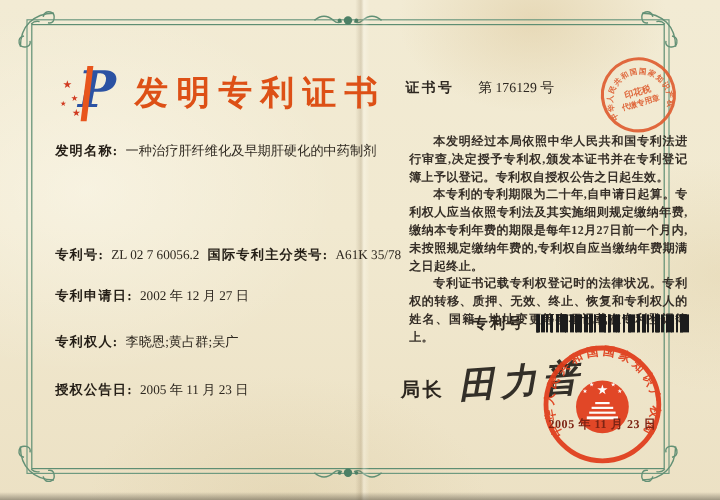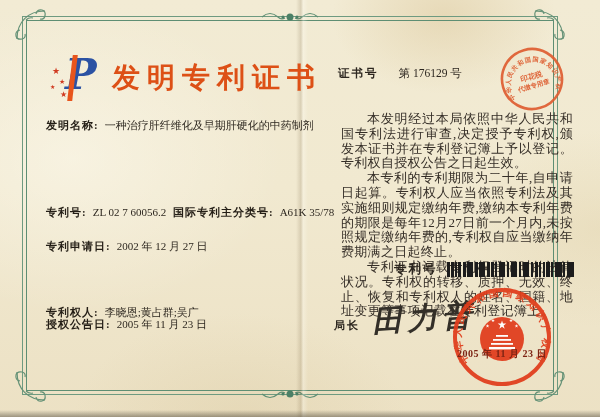--- a/index.html
+++ b/index.html
@@ -40,39 +40,39 @@
   .logo-bar{position:absolute;left:16px;top:3px;width:5px;height:46px;background:#e8551c;transform:skewX(-7deg);}
   .logo-star{position:absolute;color:#d03a20;font-family:"DejaVu Sans",sans-serif;}
   .logo-star.s1{left:-2px;top:14px;font-size:9px;}
   .logo-star.s2{left:5px;top:26px;font-size:7px;}
   .logo-star.s3{left:-4px;top:31px;font-size:6px;}
   .logo-star.s4{left:6px;top:38px;font-size:8px;}
   .cert-title{margin:0 0 0 10px;font-size:28px;font-weight:bold;color:#dd5016;letter-spacing:7px;white-space:nowrap;}
   
   .field{position:absolute;left:46px;font-size:11px;color:#2e2820;white-space:nowrap;}
   .field .lab{font-weight:bold;color:#241e16;letter-spacing:1px;margin-right:6px;}
-  .f1{top:118px;} .f2{top:163px;} .f3{top:205px;} .f4{top:239px;} .f5{top:277px;margin-top:28px;} .f6{top:317px;}
+  .f1{top:118px;} .f2{top:163px;} .f3{top:205px;} .f4{top:239px;} .f5{top:277px;} .f6{top:317px;}
   .pair2{margin-left:4px;}
   .page-footer{position:absolute;left:24px;top:356px;width:276px;text-align:center;
     font-size:8.5px;color:#3a332a;letter-spacing:1px;}
   
   .cert-line{position:absolute;left:338px;top:66px;font-size:11.5px;color:#2c261f;white-space:nowrap;}
   .cert-line .lab{font-weight:bold;letter-spacing:2px;margin-right:20px;}
   .body-text{position:absolute;left:341px;top:112px;width:232px;}
-  .body-text p{margin:0;font-size:13px;line-height:14.8px;letter-spacing:.3px;
-    text-align:justify;text-indent:2em;color:#352e27;font-weight:400;}
+  .body-text p{margin:0;font-size:10px;line-height:14.8px;letter-spacing:.3px;
+    text-align:justify;text-indent:2em;color:#352e27;font-weight:700;}
   .barcode-row{position:absolute;left:394px;top:261px;display:flex;align-items:center;}
   .barcode-row .lab{font-size:12.5px;font-weight:bold;color:#2c261f;letter-spacing:2px;margin-right:9px;}
   .barcode{width:128px;height:15px;background-color:transparent;
     background-image:
       repeating-linear-gradient(90deg,#1c1c1c 0 2px,transparent 2px 4px),
       repeating-linear-gradient(90deg,#1c1c1c 0 1px,transparent 1px 6px),
       repeating-linear-gradient(90deg,#1c1c1c 0 3px,transparent 3px 11px);}
   .director-row{position:absolute;left:334px;top:298px;display:flex;align-items:center;}
-  .director-row .lab{font-size:11px;font-weight:bold;color:#2c261f;letter-spacing:2px;margin-top:14px;}
+  .director-row .lab{font-size:16px;font-weight:bold;color:#2c261f;letter-spacing:2px;margin-top:14px;}
   .signature{margin-left:12px;font:italic bold 30px "DejaVu Serif",serif;color:#332f28;
     letter-spacing:5px;transform:rotate(-4deg);white-space:nowrap;}
   .big-seal{position:absolute;left:452px;top:287px;width:100px;height:100px;opacity:.93;}
   .seal-date{position:absolute;left:450px;top:347px;width:104px;text-align:center;
     font-size:10px;font-weight:bold;color:#7d2414;letter-spacing:.5px;white-space:nowrap;}
   .tax-stamp{position:absolute;left:497px;top:44px;width:70px;height:70px;
     transform:rotate(-16deg);opacity:.9;}
 </style>
 </head>
 <body>

